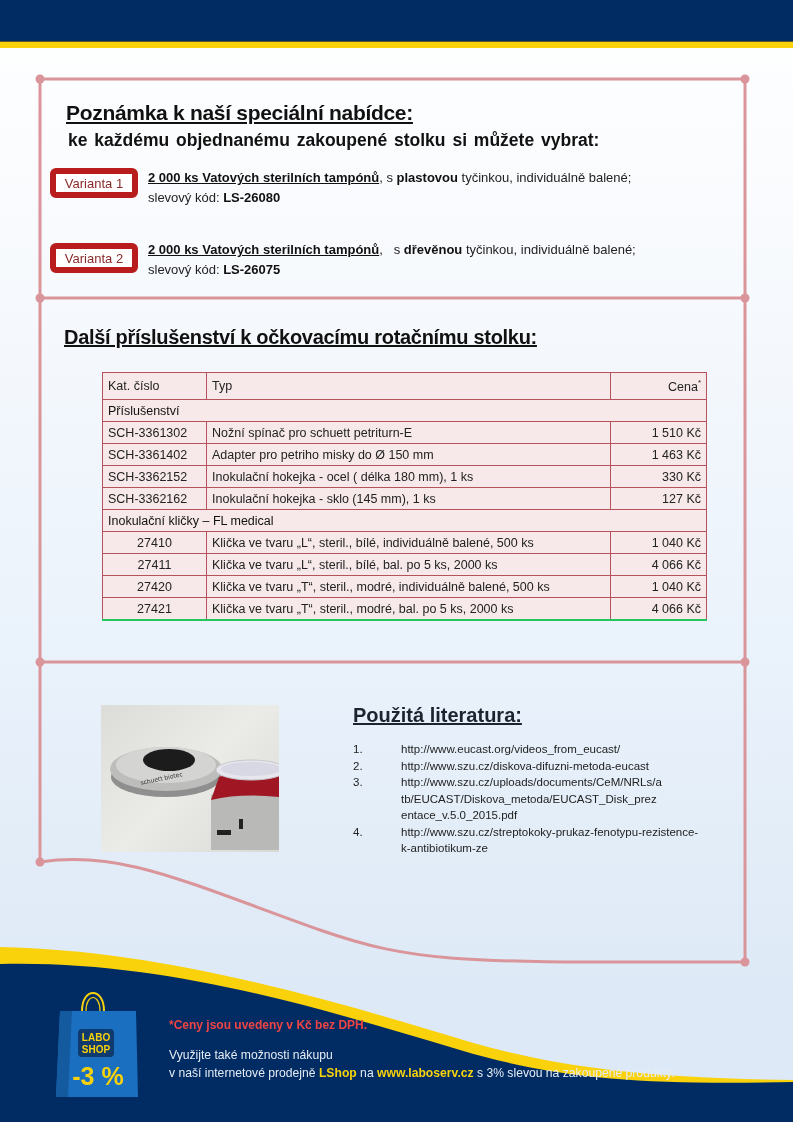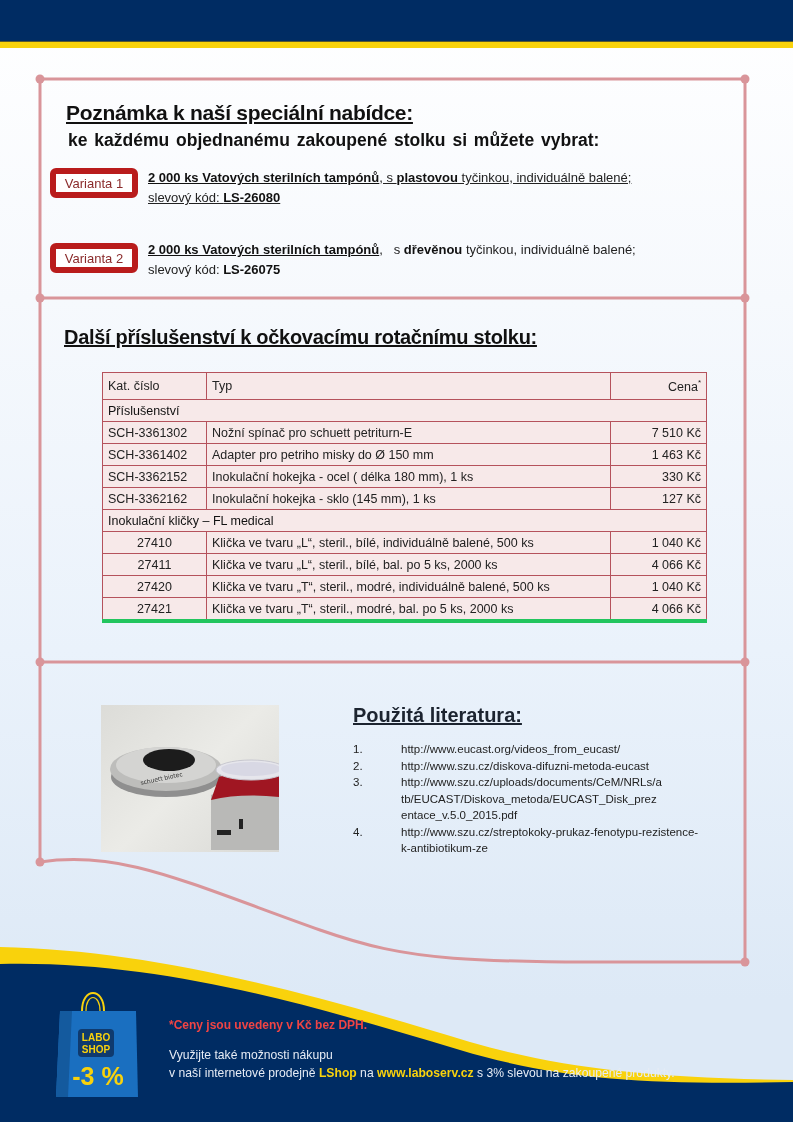--- a/index.html
+++ b/index.html
@@ -42,21 +42,21 @@
   }
   table.acc td {
     border:1px solid #b5525c; padding:0 5px; height:21px; background:#f7e9e9;
     white-space:nowrap;
   }
   table.acc tr.header td { height:26px; }
   table.acc td.code { width:93px; }
   table.acc td.price { width:85px; text-align:right; }
   table.acc td.code.center { text-align:center; }
   table.acc tr.group td { font-weight:normal; color:#111; }
-  table.acc tr:last-child td { border-bottom:4px solid #22c55e; }
+  table.acc tr:last-child td { border-bottom:2px solid #22c55e; }
   sup.star { font-size:8px; vertical-align:6px; }
 
   .photo {
     position:absolute; left:101px; top:705px; width:178px; height:147px;
     background: linear-gradient(135deg, #dcdcd8 0%, #ebebe7 50%, #d8d8d4 100%);
     overflow:hidden;
   }
 
   .title3 {
     position:absolute; left:353px; top:704px; font-size:20px; font-weight:bold;
@@ -102,21 +102,21 @@
       <circle cx="745" cy="662" r="4.5"></circle>
     <circle cx="40" cy="862" r="4.5"></circle>
       <circle cx="745" cy="962" r="4.5"></circle>
   </g>
 </svg>
 
 <div class="title1">Poznámka k naší speciální nabídce:</div>
 <div class="subtitle1">ke každému objednanému zakoupené stolku si můžete vybrat:</div>
 
 <div class="variant-btn" style="top:168px;">Varianta 1</div>
-<div class="variant-text" style="top:168px;text-decoration:underline;">
+<div class="variant-text" style="top:168px;">
   <span class="prod">2 000 ks Vatových sterilních tampónů</span><span>,  s </span><b>plastovou</b><span> tyčinkou,  individuálně balené;</span><br>
   <span>slevový kód: </span> <b>LS-26080</b>
 </div>
 
 <div class="variant-btn" style="top:243px;">Varianta 2</div>
 <div class="variant-text" style="top:240px;">
   <span class="prod">2 000 ks Vatových sterilních tampónů</span><span style="white-space:pre">,   s </span><b>dřevěnou</b><span> tyčinkou, individuálně balené;</span><br>
   <span>slevový kód: </span> <b>LS-26075</b>
 </div>
 
@@ -128,21 +128,21 @@
       <td class="code">Kat. číslo</td>
       <td>Typ</td>
       <td class="price"><span>Cena</span><sup class="star">*</sup></td>
     </tr>
     <tr class="group">
       <td colspan="3">Příslušenství</td>
     </tr>
     <tr>
       <td class="code">SCH-3361302</td>
       <td>Nožní spínač pro schuett petriturn-E</td>
-      <td class="price">7 510 Kč</td>
+      <td class="price">1 510 Kč</td>
     </tr>
     <tr>
       <td class="code">SCH-3361402</td>
       <td>Adapter pro petriho misky do Ø 150 mm</td>
       <td class="price">1 463 Kč</td>
     </tr>
     <tr>
       <td class="code">SCH-3362152</td>
       <td>Inokulační hokejka - ocel ( délka 180 mm), 1 ks</td>
       <td class="price">330 Kč</td>

